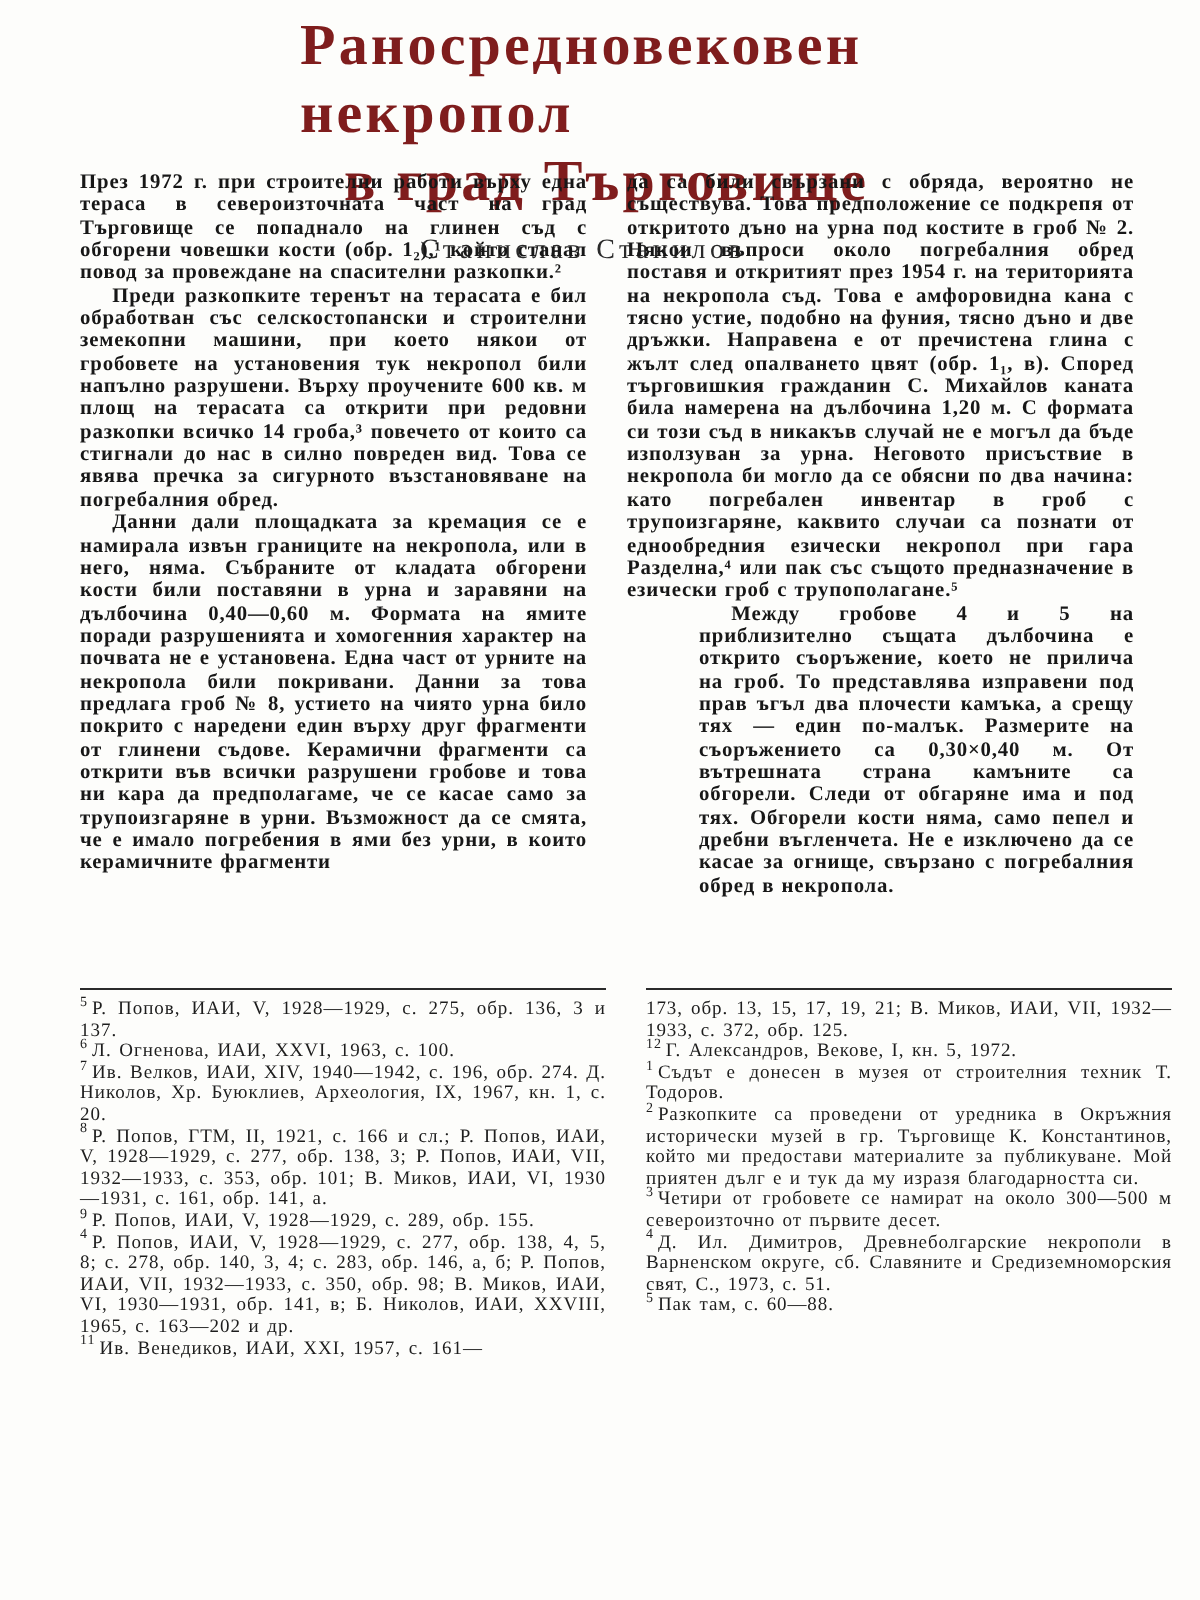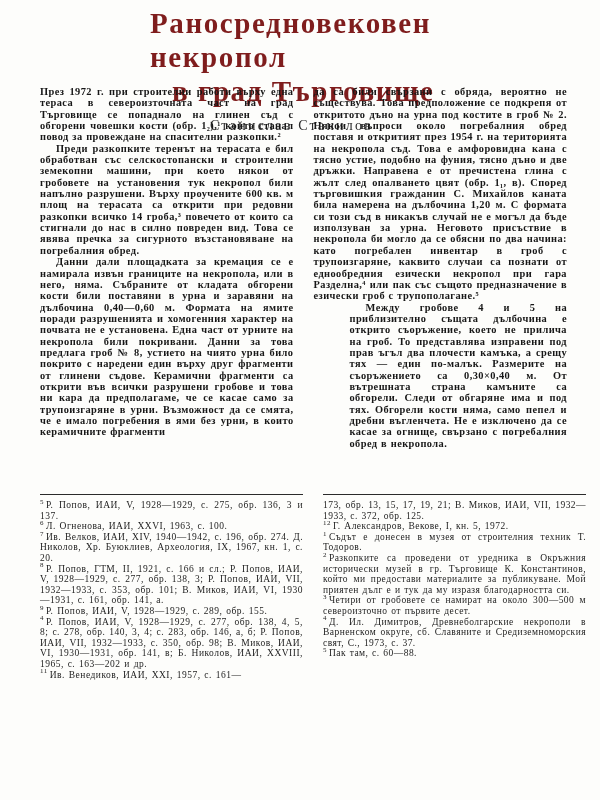--- a/index.html
+++ b/index.html
@@ -180,21 +180,21 @@
       </div>
 
       <div class="notes-col right">
         <hr class="note-rule">
         <div class="notes second">
           <p class="runon">173, обр. 13, 15, 17, 19, 21; В. Миков, ИАИ, VII, 1932—1933, с. 372, обр. 125.</p>
           <p><span class="num">12</span><span>Г. Александров, Векове, I, кн. 5, 1972.</span></p>
           <p><span class="num">1</span><span>Съдът е донесен в музея от строителния техник Т. Тодоров.</span></p>
           <p><span class="num">2</span><span>Разкопките са проведени от уредника в Окръжния исторически музей в гр. Търговище К. Константинов, който ми предостави материалите за публикуване. Мой приятен дълг е и тук да му изразя благодарността си.</span></p>
           <p><span class="num">3</span><span>Четири от гробовете се намират на около 300—500 м североизточно от първите десет.</span></p>
-          <p><span class="num">4</span><span>Д. Ил. Димитров, Древнеболгарские некрополи в Варненском округе, сб. Славяните и Средиземноморския свят, С., 1973, с. 37.</span></p>
+          <p><span class="num">4</span><span>Д. Ил. Димитров, Древнеболгарские некрополи в Варненском округе, сб. Славяните и Средиземноморския свят, С., 1973, с. 51.</span></p>
           <p><span class="num">5</span><span>Пак там, с. 60—88.</span></p>
         </div>
       </div>
 
     </div>
   </div>
 
 </div>
 
 </body></html>

